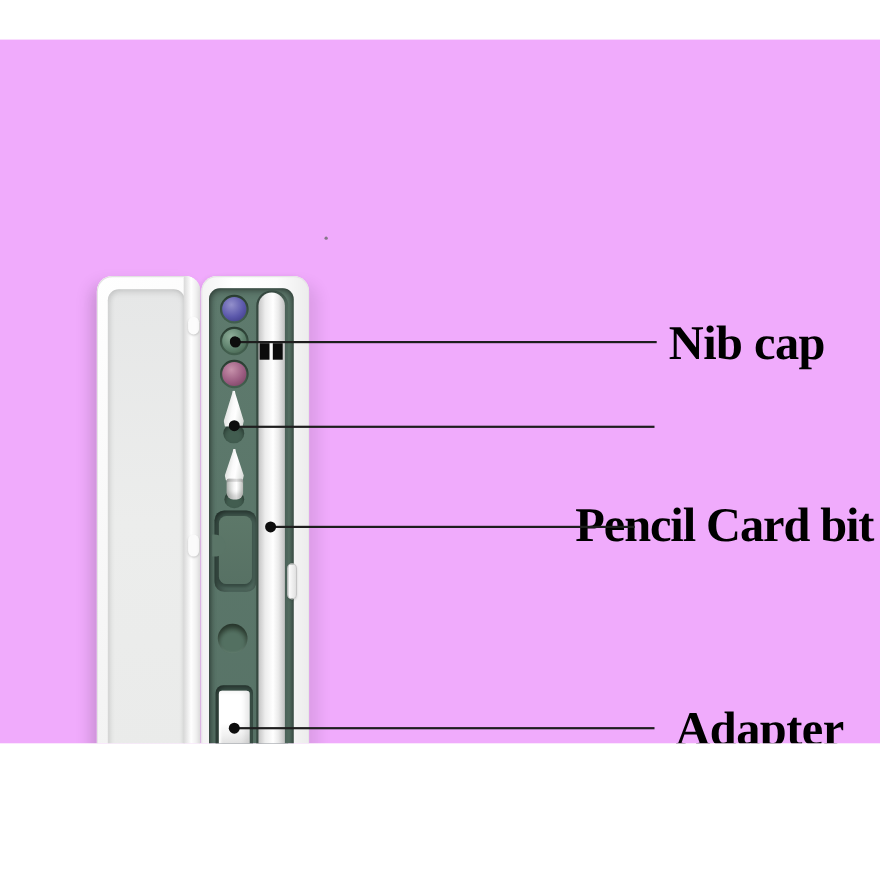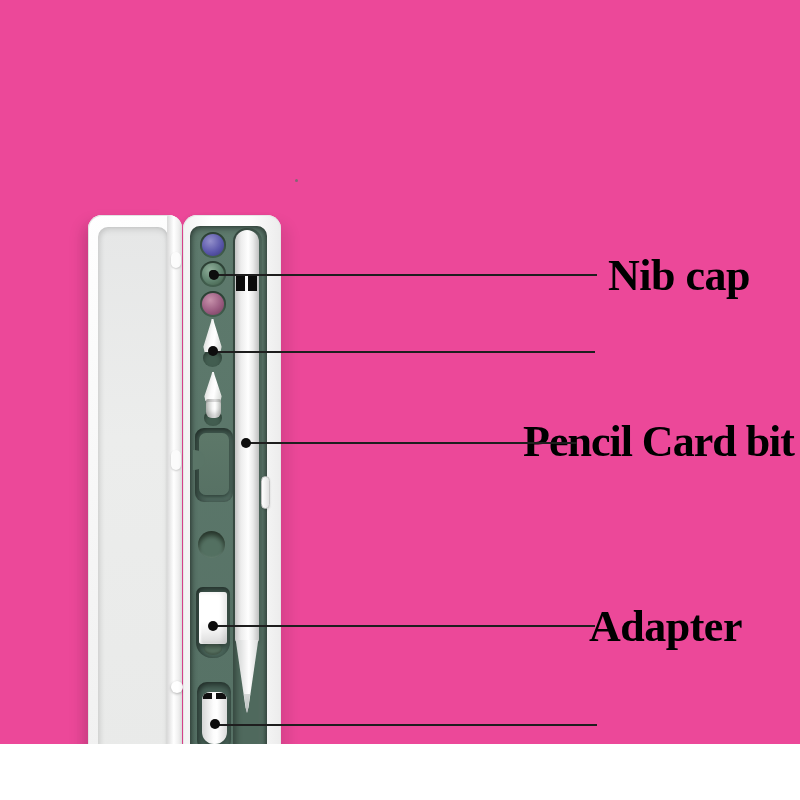--- a/index.html
+++ b/index.html
@@ -1,18 +1,19 @@
 <!DOCTYPE html>
 <html style="--tray_green: #5e7a6d; --channel_green: #4f695d; --recess_green: #4a655a; --cap_blue: #5b58ab; --cap_green: #5e816d; --cap_magenta: #9b5c81; --line_color: #1e1e1e; --label_color: #000000;"><head>
 <meta charset="utf-8">
 <style>
   html,body{margin:0;padding:0;background:#fff;}
   .stage{
-    position:relative;width:800px;height:744px;background:#ec4899;overflow:hidden;
+    position:relative;width:800px;height:640px;background:#f0abfc;overflow:hidden;
     font-family:"Liberation Serif","DejaVu Serif",serif;
+    margin-top:36px;
   }
   .abs{position:absolute;}
 
   
   .lid{
     left:88px;top:215px;width:94px;height:555px;border-radius:14px;
     background:linear-gradient(135deg,#ffffff,#f4f4f4 60%,#efefef);
     box-shadow:-7px 6px 14px rgba(0,0,0,.10),0 10px 14px rgba(0,0,0,.09),inset 0 0 0 1px #e2e2e2;
   }
   .lid-panel{
@@ -143,21 +144,21 @@
     letter-spacing:-0.5px;white-space:nowrap;z-index:25;
   }
   .c1{left:214px;top:274px;width:383px;} .d1{left:209px;top:270px;}
   .c2{left:213px;top:351px;width:382px;} .d2{left:208px;top:346px;}
   .c3{left:246px;top:442px;width:331px;} .d3{left:241px;top:438px;}
   .c4{left:213px;top:625px;width:382px;} .d4{left:208px;top:621px;}
   .c5{left:215px;top:724px;width:382px;} .d5{left:210px;top:719px;}
   .l1{left:608px;top:254px;}
   .l2{left:608px;top:330px;}
   .l3{left:523px;top:420px;letter-spacing:-1px;}
-  .l4{left:589px;top:605px;}
+  .l4{left:614px;top:605px;}
   .l5{left:607px;top:703px;}
 
   .speck{left:295px;top:179px;width:3px;height:3px;border-radius:50%;background:#6b6b6b;opacity:.8;}
 </style>
 </head>
 <body>
 
 <div class="stage">
 
   <div class="abs lid">

